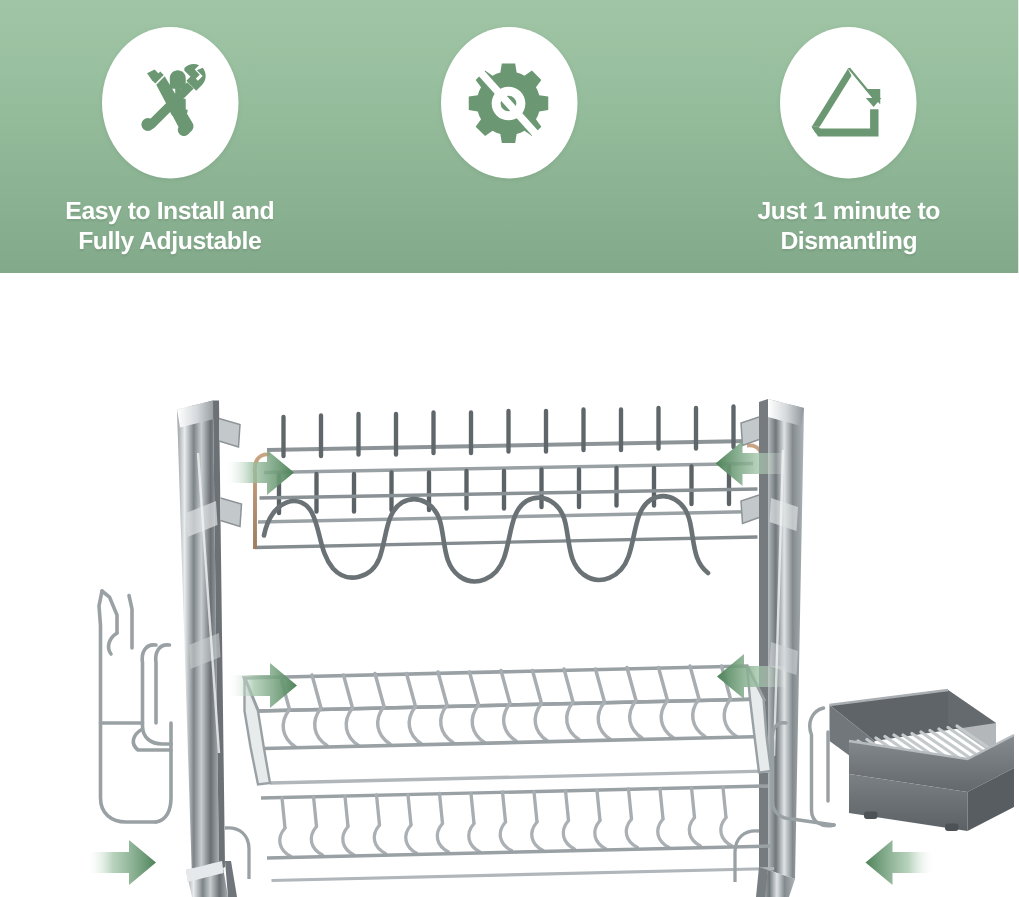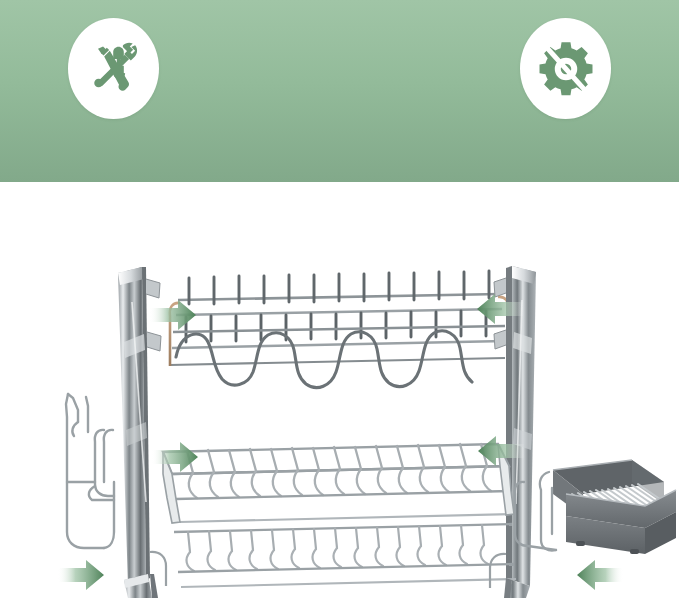--- a/index.html
+++ b/index.html
@@ -96,20 +96,22 @@
             <circle cx="16.6" cy="46.9" r="4.6"></circle>
 
             <path d="M16.0 10.5 L21.4 7.9 L24.7 11.2 L19.9 16.0 Z"></path>
             <path d="M19.4 15.2 L25.4 9.2 L27.9 11.7 L21.9 17.7 Z"></path>
             <path d="M22.6 18.6 L28.6 12.6 L48.5 46.1 C49.5 47.8 49.2 49.9 47.8 51.3
                      L45.3 53.8 C43.6 55.5 40.9 55.5 39.2 53.8 C37.8 52.4 37.5 50.3 38.4 48.7 Z"></path>
           </g>
         </svg>
       </span>
     </div>
+    <div class="feature-label">Easy to Install and
+Fully Adjustable</div>
   </div>
 
   <div class="feature-card">
     <div class="feature-icon-circle">
       <span>
         <svg width="62" height="62" viewBox="0 0 64 64" fill="none">
           <g fill="#6b9873">
 
             <path d="M36.6 4.5 h-9.2 l-1.0 6.2 a21.6 21.6 0 0 0 -5.4 2.25 l-5.1 -3.7
                      l-6.5 6.5 l3.7 5.1 a21.6 21.6 0 0 0 -2.25 5.4 l-6.2 1.0 v9.2 l6.2 1.0
@@ -125,20 +127,59 @@
                      M32 26.6 a5.4 5.4 0 1 1 0 10.8 a5.4 5.4 0 0 1 0 -10.8 Z" fill="#ffffff"></path>
             <circle cx="32" cy="32" r="5.4"></circle>
           </g>
 
           <line x1="6" y1="3" x2="58" y2="61" stroke="#ffffff" stroke-width="5.2"></line>
         </svg>
       </span>
     </div>
   </div>
 
+  <div class="feature-card">
+    <div class="feature-icon-circle">
+      <span>
+        <svg width="60" height="60" viewBox="0 0 64 64" fill="none">
+          <g fill="#6b9873">
+
+            <path d="M31.0 7.0
+                     L48.5 28.0
+                     L44.0 28.0
+                     L49.5 34.5
+                     L55.0 28.0
+                     L50.6 28.0
+                     L32.8 6.6
+                     Z"></path>
+            <path d="M31.2 7.3
+                     L5.5 48.5
+                     L11.2 48.5
+                     L33.8 12.2
+                     Z"></path>
+            <path d="M5.3 48.4
+                     L10.0 55.5
+                     L53.0 55.5
+                     L53.0 36.0
+                     L47.0 36.0
+                     L47.0 49.8
+                     L12.3 49.8
+                     Z"></path>
+            <path d="M5.4 48.5 L11.2 48.5 L8.2 53.0 Z"></path>
+
+            <path d="M31.3 19.0 L14.6 45.8 L43.9 45.8 L43.9 33.4 L39.6 28.2 Z" fill="#ffffff"></path>
+
+            <path d="M43.2 21.6 L54.2 21.6 L54.2 32.6 Z"></path>
+          </g>
+        </svg>
+      </span>
+    </div>
+    <div class="feature-label">Just 1 minute to
+Dismantling</div>
+  </div>
 
 </div>
 
 <div id="product-area">
   <svg id="product-svg" width="679" height="416" viewBox="0 0 679 416">
     <defs>
       <linearGradient id="chrome-v" x1="0" y1="0" x2="1" y2="0">
         <stop offset="0%" stop-color="#9aa0a4"></stop>
         <stop offset="18%" stop-color="#e9ecee"></stop>
         <stop offset="40%" stop-color="#7d8488"></stop>

